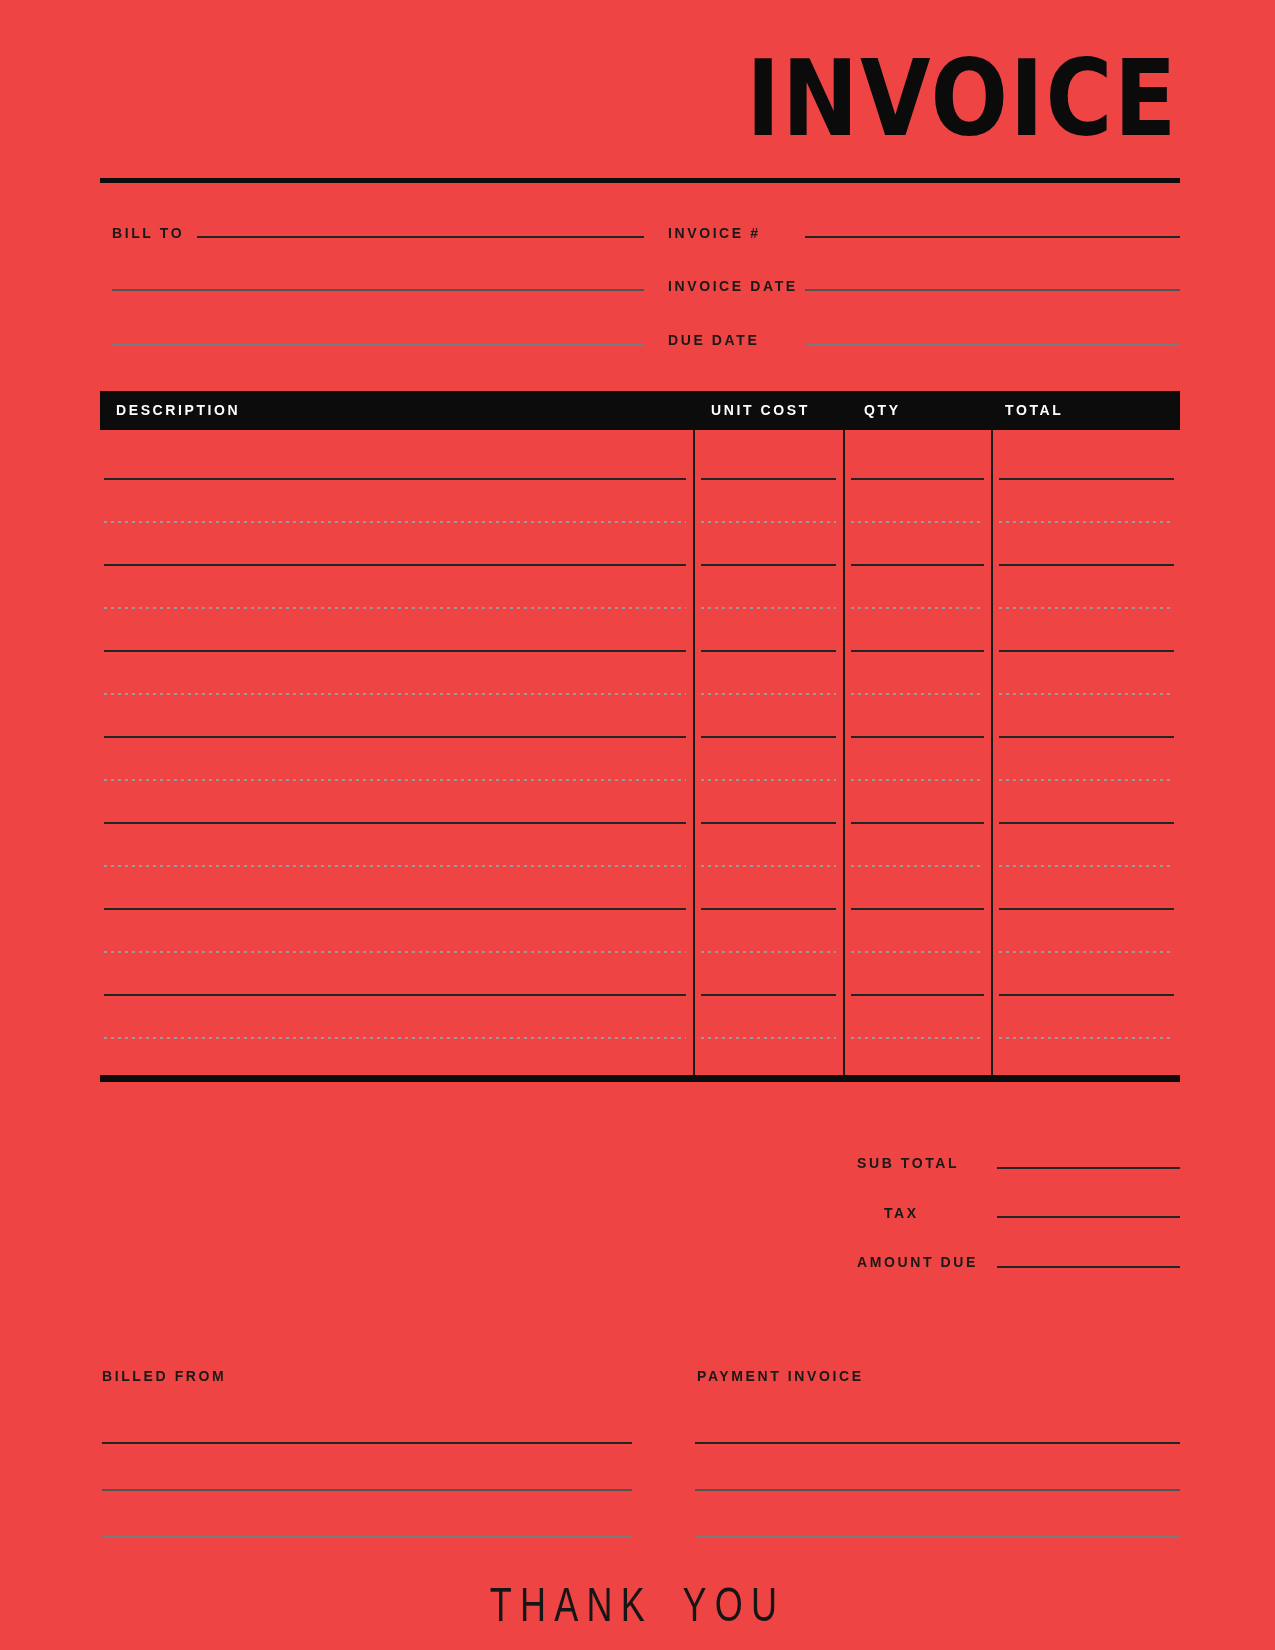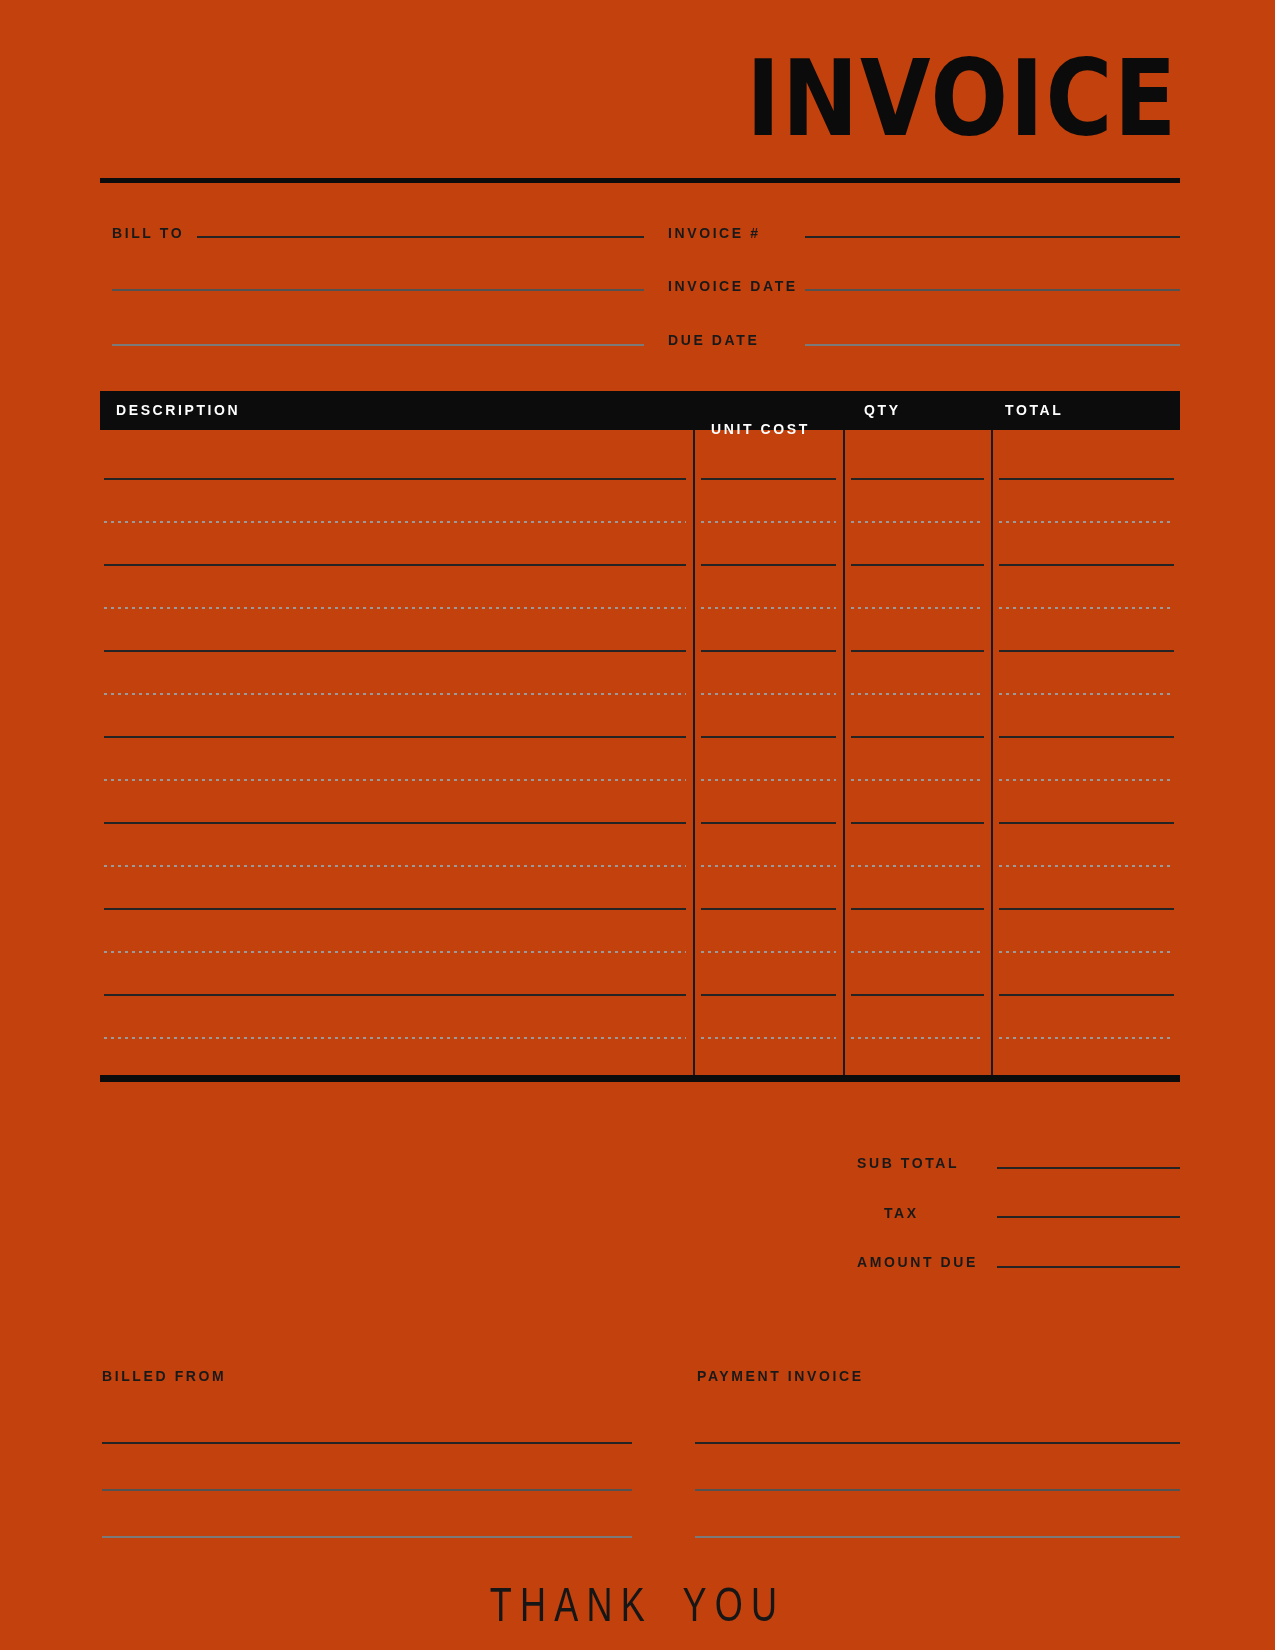--- a/index.html
+++ b/index.html
@@ -1,16 +1,16 @@
 <!DOCTYPE html>
 <html><head>
 <meta charset="utf-8">
 <style>
   html,body{margin:0;padding:0;background:#e8e8e8;}
-  .page{position:relative;width:1275px;height:1650px;background:#c2410c;margin:0 auto;
+  .page{position:relative;width:1275px;height:1650px;background:#ef4444;margin:0 auto;
         font-family:"Liberation Sans",sans-serif;overflow:hidden;}
 
   
   .title{position:absolute;top:46px;right:97px;line-height:106px;font-size:106px;
          font-family:"DejaVu Sans",sans-serif;font-weight:700;letter-spacing:2px;color:#0b0b0b;
          transform:scaleX(0.86);transform-origin:100% 50%;white-space:nowrap;}
 
   
   .lbl{position:absolute;font-size:14px;font-weight:700;letter-spacing:2.6px;color:#191919;
        white-space:nowrap;line-height:16px;}
@@ -53,21 +53,21 @@
 
   <div class="lbl" style="left:668px;top:225px;text-align:right;">INVOICE #</div>
   <div class="fl" style="left:805px;top:236px;width:375px;"></div>
   <div class="lbl" style="left:668px;top:278px;">INVOICE DATE</div>
   <div class="fl mid" style="left:805px;top:289px;width:375px;"></div>
   <div class="lbl" style="left:668px;top:332px;">DUE DATE</div>
   <div class="fl lt" style="left:805px;top:344px;width:375px;"></div>
 
   <div class="bar" style="left:100px;top:391px;width:1080px;height:39px;"></div>
   <div class="lbl-w" style="left:116px;top:391px;">DESCRIPTION</div>
-  <div class="lbl-w" style="left:711px;top:410px;">UNIT COST</div>
+  <div class="lbl-w" style="left:711px;top:391px;">UNIT COST</div>
   <div class="lbl-w" style="left:864px;top:391px;">QTY</div>
   <div class="lbl-w" style="left:1005px;top:391px;">TOTAL</div>
 
   <div class="vline" style="left:693px;top:430px;height:648px;"></div>
   <div class="vline" style="left:843px;top:430px;height:648px;"></div>
   <div class="vline" style="left:991px;top:430px;height:648px;"></div>
 
   <div>
       <div class="fl" style="left: 104px; top: 478px; width: 582px;"></div>
       <div class="dash" style="left: 104px; top: 521px; width: 582px;"></div>

